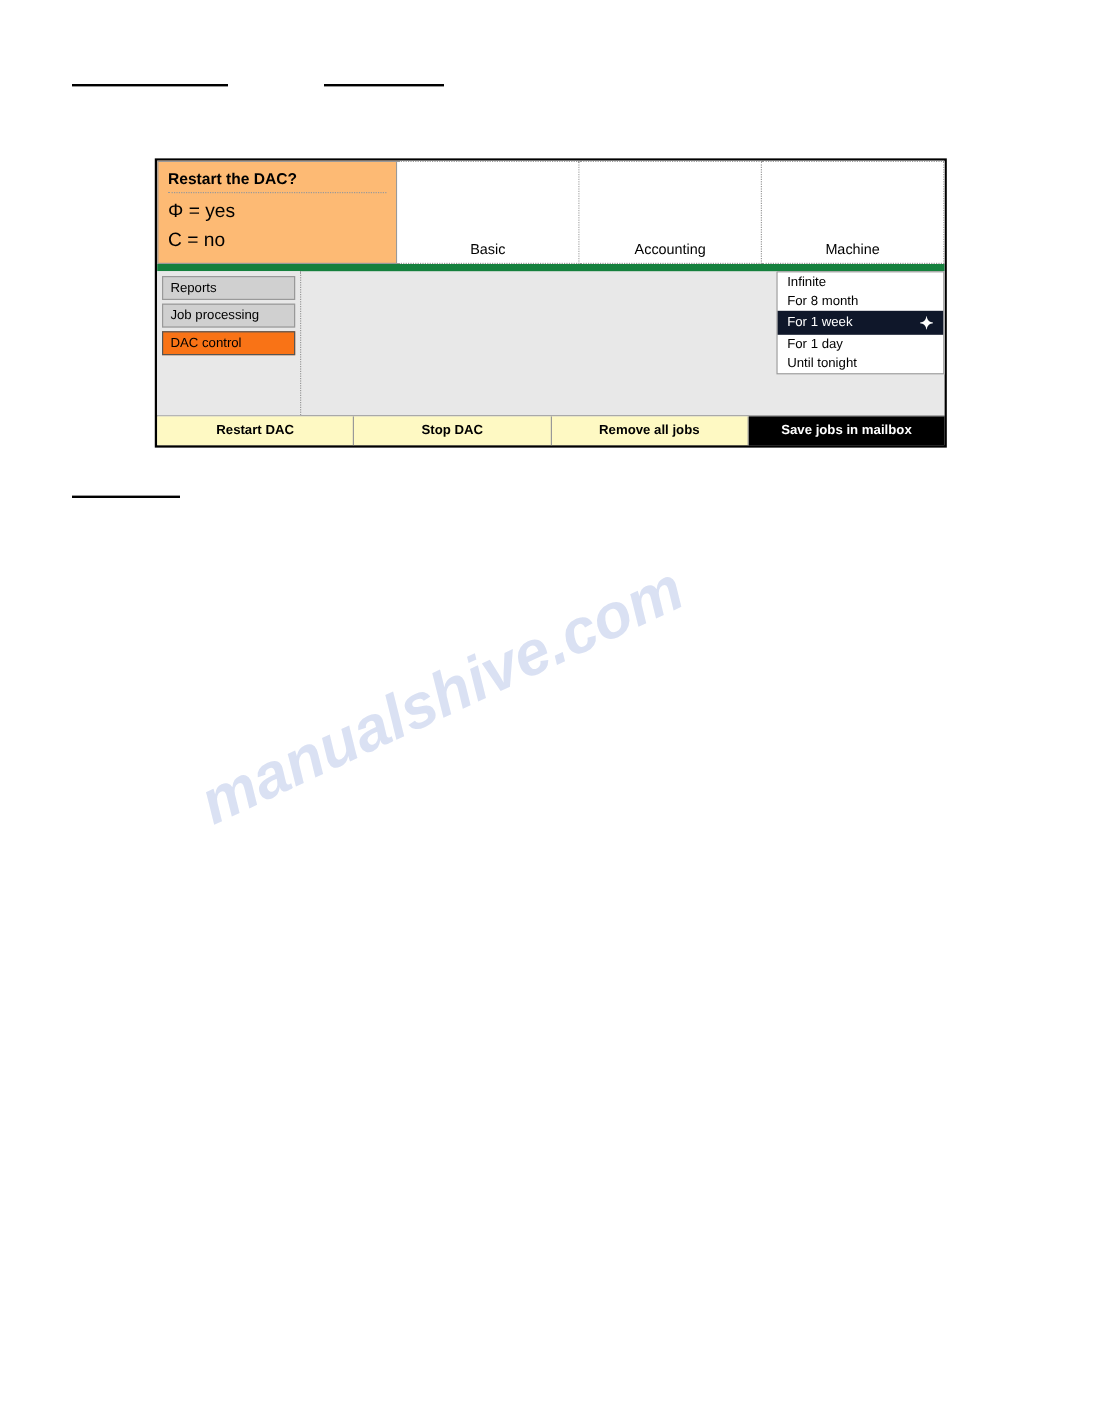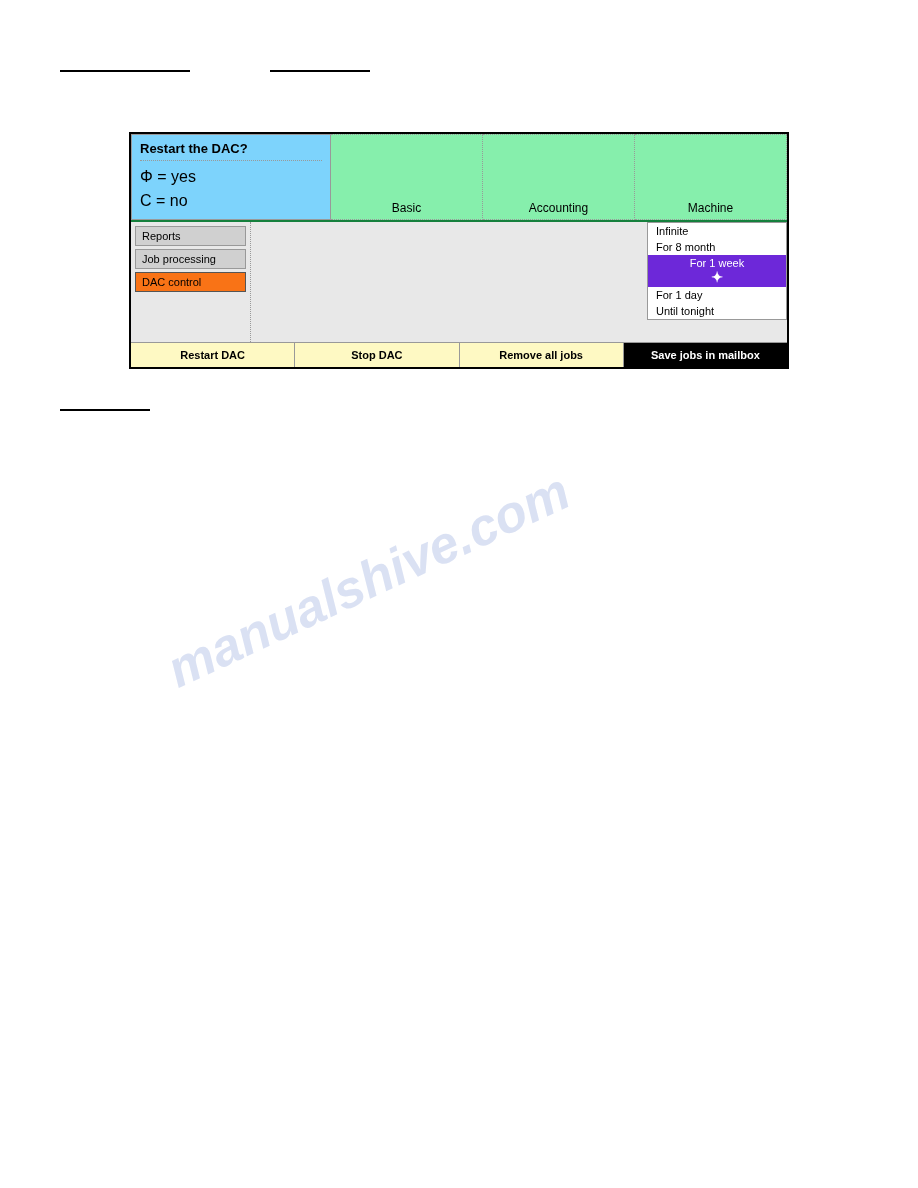--- a/index.html
+++ b/index.html
@@ -54,21 +54,21 @@
 
     
     .tabs-row {
       display: flex;
       background: #e8e8e8;
     }
 
     .tab-left-panel {
       width: 200px;
       min-height: 60px;
-      background: #7dd3fc;
+      background: #fdba74;
       border: 1px solid #999;
       border-right: 1px solid #999;
       padding: 6px 8px;
     }
 
     .tab-left-panel .restart-title {
       font-weight: bold;
       font-size: 13px;
       margin-bottom: 4px;
     }
@@ -80,35 +80,35 @@
 
     .tab-left-panel .option {
       font-size: 16px;
       line-height: 1.5;
     }
 
     .tab-item {
       flex: 1;
       border: 1px dotted #999;
       border-left: none;
-      background: #86efac;
+      background: #ffffff;
       display: flex;
       align-items: flex-end;
       justify-content: center;
       padding: 4px 6px;
       font-size: 12px;
       min-height: 60px;
       cursor: pointer;
     }
 
     
     .content-area {
       display: flex;
       background: #e8e8e8;
-      border-top: 2px solid #15803d;
+      border-top: 6px solid #15803d;
     }
 
     .left-nav {
       width: 120px;
       background: #e8e8e8;
       border-right: 1px dotted #999;
       padding: 4px;
       min-height: 120px;
     }
 
@@ -146,23 +146,22 @@
     .dropdown-item {
       padding: 2px 8px;
       font-size: 11px;
       cursor: pointer;
       display: flex;
       align-items: center;
       justify-content: space-between;
     }
 
     .dropdown-item.selected {
-      background: #6d28d9;
+      background: #0f172a;
       color: #ffffff;
-      flex-direction: column;
     }
 
     .scroll-arrow {
       font-size: 14px;
       font-weight: bold;
     }
 
     
     .action-bar {
       display: flex;

